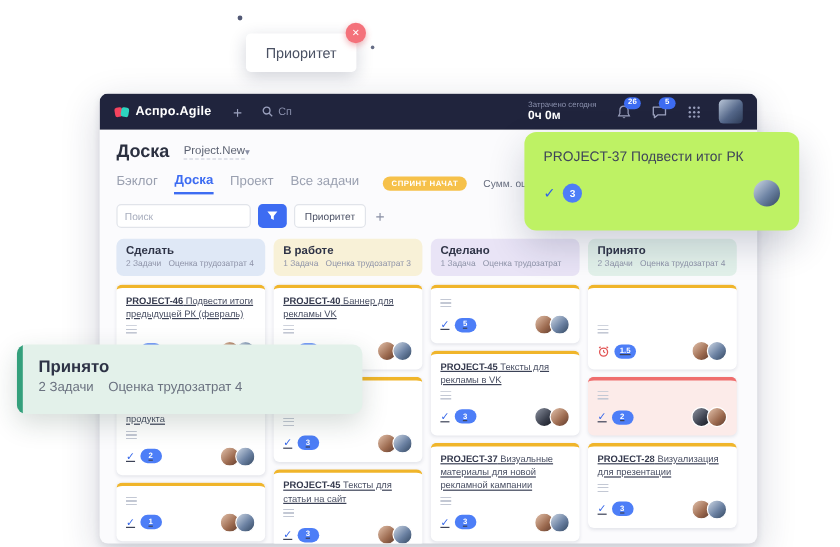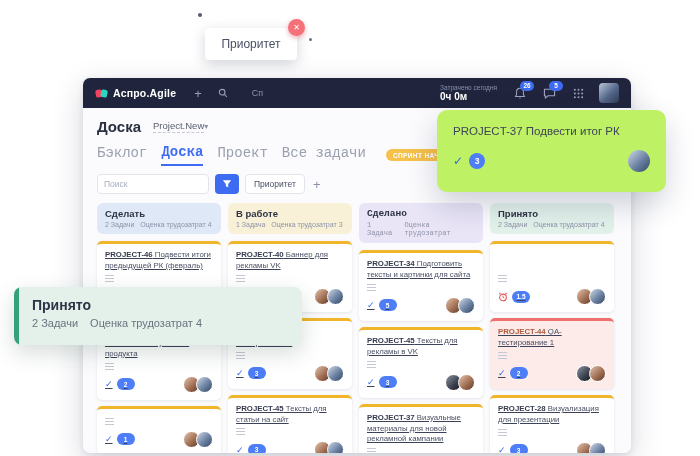--- a/index.html
+++ b/index.html
@@ -15,21 +15,21 @@
     background:#fbfbfd;border-radius:7px;overflow:hidden;
     box-shadow:0 10px 32px rgba(25,35,70,.18), 0 2px 6px rgba(25,35,70,.10);
     margin-top:33px;
   }
   
   .topbar{height:30px;background:#20243d;display:flex;align-items:center;padding:0 12px;gap:10px;}
   .logo{display:flex;align-items:center;gap:5px;}
   .logo svg{display:block}
   .logo-name{color:#fff;font-size:10.5px;font-weight:bold;letter-spacing:.2px;}
   .tb-plus{color:#9aa0bd;font-size:13px;margin-left:8px;cursor:pointer;}
-  .tb-search{display:flex;align-items:center;gap:24px;margin-left:6px;}
+  .tb-search{display:flex;align-items:center;gap:4px;margin-left:6px;}
   .tb-search svg{display:block}
   .tb-search-text{color:#8a90ad;font-size:9px;}
   .tb-right{margin-left:auto;display:flex;align-items:center;gap:13px;}
   .time-block{text-align:left;line-height:1.1;margin-right:2px;}
   .time-label{color:#8a90ad;font-size:6.5px;}
   .time-value{color:#ffffff;font-size:10px;font-weight:bold;}
   .tb-icon{position:relative;width:16px;height:16px;display:flex;align-items:center;justify-content:center;cursor:pointer;}
   .tb-badge{
     position:absolute;top:-4px;right:-6px;background:#3d6cf2;color:#fff;
     font-size:6.5px;line-height:10px;min-width:10px;height:10px;border-radius:6px;
@@ -40,42 +40,42 @@
   
   .content{padding:8px 14px 0 14px;}
   .board-head{display:flex;align-items:center;}
   .board-title{font-size:15px;font-weight:bold;color:#2b3040;}
   .proj-select{display:flex;align-items:center;gap:0;margin-left:12px;cursor:pointer;}
   .proj-name{font-size:9.5px;color:#5a6070;border-bottom:1px dashed #c5c9d5;padding-bottom:1px;}
   .proj-chev{font-size:8px;color:#8a90a5;}
   .create-btn{margin-left:auto;background:#d946ef;color:#fff;font-size:9.5px;font-weight:bold;
     border:none;border-radius:4px;padding:5px 28px;cursor:pointer;}
   .tabs-row{display:flex;align-items:center;margin-top:7px;gap:14px;}
-  .tab{font-size:14px;color:#9aa0b0;padding-bottom:4px;cursor:pointer;font-family:Liberation Mono, monospace;}
+  .tab{font-size:11px;color:#9aa0b0;padding-bottom:4px;cursor:pointer;}
   .tab.active{color:#3d6cf2;font-weight:bold;border-bottom:2px solid #3d6cf2;}
   .sprint-badge{background:#f6c14a;color:#fff;font-size:6.5px;font-weight:bold;letter-spacing:.4px;
     border-radius:8px;padding:2.5px 7px;margin-left:6px;}
   .summary{font-size:8.5px;color:#6b7182;display:flex;align-items:center;gap:3px;}
   .info-ic{color:#9aa0b0;font-size:8.5px;}
   .filter-row{display:flex;align-items:center;gap:6px;margin-top:8px;}
   .search-input{width:98px;height:18px;border:1px solid #e1e4ea;border-radius:4px;background:#fff;
     font-size:8.5px;padding:0 6px;color:#3c4257;font-family:inherit;}
   .search-input::placeholder{color:#a7adbd;}
   .filter-btn{width:24px;height:20px;background:#3d6cf2;border:none;border-radius:4px;
     display:flex;align-items:center;justify-content:center;cursor:pointer;}
   .chip{background:#fff;border:1px solid #e1e4ea;border-radius:4px;font-size:8.5px;color:#4a5064;
     padding:4px 8px;cursor:pointer;}
   .add-filter{color:#8a90a5;font-size:13px;margin-left:2px;cursor:pointer;}
   
   .kanban{display:flex;gap:7px;margin-top:9px;align-items:flex-start;}
   .kcol{width:124px;flex:0 0 auto;}
   .kcol-head{border-radius:6px;padding:5px 8px 6px 8px;}
   .kcol-head.blue{background:#dfe8f6;}
   .kcol-head.yellow{background:#f8f1d7;}
-  .kcol-head.purple{background:#e9e4f6;font-family:Liberation Mono, monospace;}
+  .kcol-head.purple{background:#e9e4f6;}
   .kcol-head.green{background:#e2f1ea;}
   .kcol-title{font-size:9.5px;font-weight:bold;color:#2e3346;}
   .kcol-sub{font-size:7px;color:#8e93a8;margin-top:2px;display:flex;gap:6px;}
   .cards{display:flex;flex-direction:column;gap:6px;margin-top:7px;text-decoration:underline;}
   .card{background:#fff;border-radius:5px;border-top:3px solid #f0b52a;
     box-shadow:0 1px 3px rgba(30,40,80,.10);padding:6px 8px 7px 8px;}
   .card.alert{background:#fcebe9;border-top-color:#ef6e6e;}
   .card-title{font-size:7.8px;line-height:1.4;color:#4a5064;}
   .card-id{font-weight:bold;color:#353a4e;}
   .card.alert .card-id{color:#b05a3e;}
@@ -325,21 +325,20 @@
         <div class="kcol">
           <div class="kcol-head purple">
             <div class="kcol-title">Сделано</div>
             <div class="kcol-sub">
               <span>1 Задача</span>
               <span>Оценка трудозатрат</span>
             </div>
           </div>
           <div class="cards">
             <div class="card">
-              <div class="card-title"><span class="card-id">PROJECT-34</span><span class="card-text"> Подготовить тексты и картинки для сайта</span></div>
               <div class="desc-ic"></div>
               <div class="card-foot">
                 <span class="chk">✓</span>
                 <span class="est">5</span>
                 <span class="avs">
                   <span class="av av-w"></span>
                   <span class="av av-m"></span>
                 </span>
               </div>
             </div>
@@ -392,21 +391,20 @@
                   </svg>
                 </span>
                 <span class="est">1.5</span>
                 <span class="avs">
                   <span class="av av-w"></span>
                   <span class="av av-m"></span>
                 </span>
               </div>
             </div>
             <div class="card alert">
-              <div class="card-title"><span class="card-id">PROJECT-44</span><span class="card-text"> QA-тестирование 1</span></div>
               <div class="desc-ic"></div>
               <div class="card-foot">
                 <span class="chk">✓</span>
                 <span class="est">2</span>
                 <span class="avs">
                   <span class="av av-d"></span>
                   <span class="av av-w"></span>
                 </span>
               </div>
             </div>

